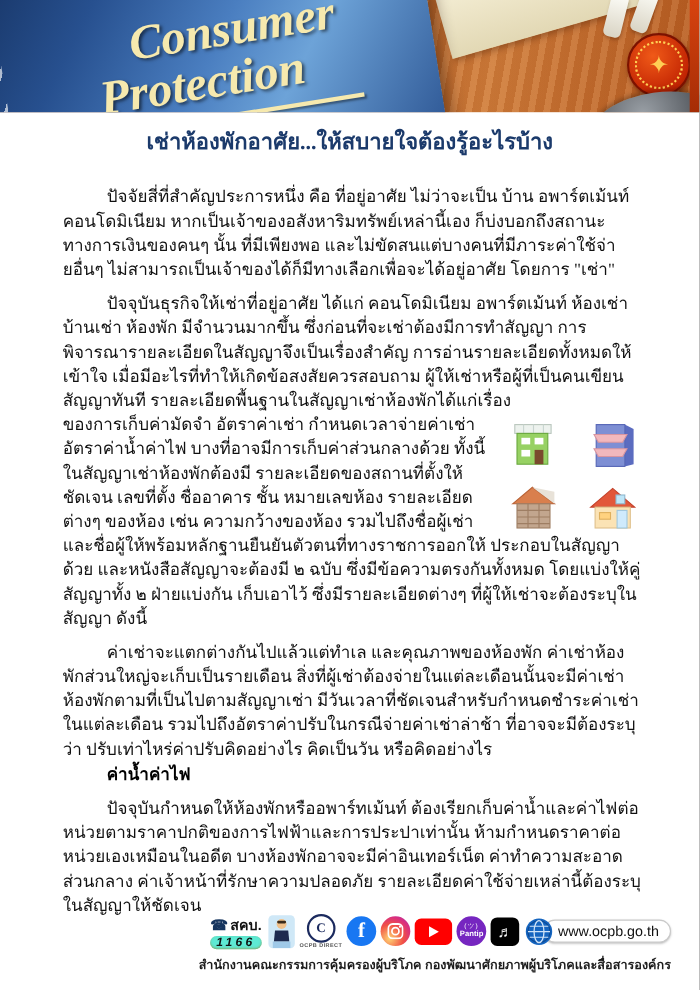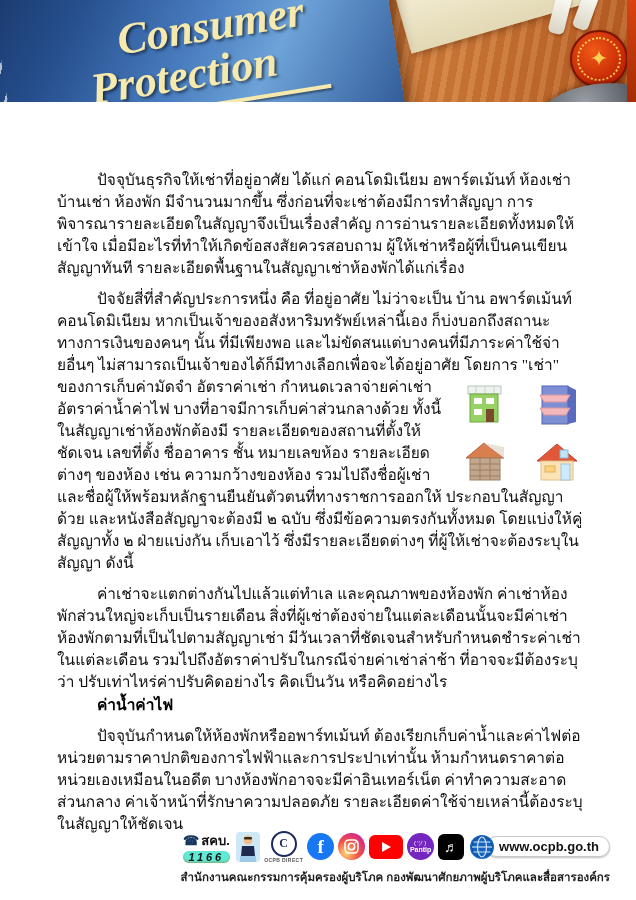--- a/index.html
+++ b/index.html
@@ -93,21 +93,21 @@
       border-bottom:5.5px solid transparent; }
   .pantip { background:#7626c0; flex-direction:column; line-height:1; }
   .pantip .p1 { font-size:6px; letter-spacing:1px; }
   .pantip .p2 { font-size:7px; font-weight:bold; }
   .tiktok { width:26px; height:26px; border-radius:6px; background:#010101; color:#fff;
       display:flex; align-items:center; justify-content:center; font-size:14px; flex:0 0 auto; }
   .webwrap { display:flex; align-items:center; margin-left:2px; }
   .globe { width:24px; height:24px; border-radius:50%; background:#1565c0; z-index:2; flex:0 0 auto; }
   .web-pill { background:#fff; border:1px solid #c9c9c9; border-radius:11px; height:21px;
       display:flex; align-items:center; padding:0 10px 0 12px; margin-left:-8px;
-      box-shadow:0 1px 2px rgba(0,0,0,.25); font-weight:bold; font-size:13px; color:#111; }
+      box-shadow:0 1px 2px rgba(0,0,0,.25); font-weight:normal; font-size:13px; color:#111; }
   .org-line { margin-top:5px; font-size:11.5px; font-weight:bold; color:#1c1c1c; }
 </style>
 </head>
 <body>
 
 <div class="page">
 
   <header class="hero">
     <div class="wood-streaks"></div>
     <div class="paper"></div>
@@ -120,24 +120,25 @@
         <div class="bt-underline"></div>
       </div>
     </div>
     <div class="seal">
       <div class="seal-inner">✦</div>
     </div>
     <div class="gavel"></div>
     <div class="edge-strip"></div>
   </header>
 
+  <h1 class="title">เช่าห้องพักอาศัย...ให้สบายใจต้องรู้อะไรบ้าง</h1>
 
   <main class="content">
+    <p class="para indent">ปัจจัยสี่ที่สำคัญประการหนึ่ง คือ ที่อยู่อาศัย ไม่ว่าจะเป็น บ้าน อพาร์ตเม้นท์ คอนโดมิเนียม หากเป็นเจ้าของอสังหาริมทรัพย์เหล่านี้เอง ก็บ่งบอกถึงสถานะทางการเงินของคนๆ นั้น ที่มีเพียงพอ และไม่ขัดสนแต่บางคนที่มีภาระค่าใช้จ่ายอื่นๆ ไม่สามารถเป็นเจ้าของได้ก็มีทางเลือกเพื่อจะได้อยู่อาศัย โดยการ "เช่า"</p>
     <p class="para indent">ปัจจุบันธุรกิจให้เช่าที่อยู่อาศัย ได้แก่ คอนโดมิเนียม อพาร์ตเม้นท์ ห้องเช่า บ้านเช่า ห้องพัก มีจำนวนมากขึ้น ซึ่งก่อนที่จะเช่าต้องมีการทำสัญญา การพิจารณารายละเอียดในสัญญาจึงเป็นเรื่องสำคัญ การอ่านรายละเอียดทั้งหมดให้เข้าใจ เมื่อมีอะไรที่ทำให้เกิดข้อสงสัยควรสอบถาม ผู้ให้เช่าหรือผู้ที่เป็นคนเขียนสัญญาทันที รายละเอียดพื้นฐานในสัญญาเช่าห้องพักได้แก่เรื่อง</p>
-    <p class="para indent">ปัจจัยสี่ที่สำคัญประการหนึ่ง คือ ที่อยู่อาศัย ไม่ว่าจะเป็น บ้าน อพาร์ตเม้นท์ คอนโดมิเนียม หากเป็นเจ้าของอสังหาริมทรัพย์เหล่านี้เอง ก็บ่งบอกถึงสถานะทางการเงินของคนๆ นั้น ที่มีเพียงพอ และไม่ขัดสนแต่บางคนที่มีภาระค่าใช้จ่ายอื่นๆ ไม่สามารถเป็นเจ้าของได้ก็มีทางเลือกเพื่อจะได้อยู่อาศัย โดยการ "เช่า"</p>
 
     <div class="para wrap-block">
       <div class="icon-grid">
         <svg width="48" height="44" viewBox="0 0 48 44">
           <rect x="6" y="5" width="33" height="8" fill="#edf2ee" stroke="#b9c6bd"></rect>
           <line x1="14" y1="5" x2="14" y2="13" stroke="#c8d4cf"></line>
             <line x1="23" y1="5" x2="23" y2="13" stroke="#c8d4cf"></line>
             <line x1="32" y1="5" x2="32" y2="13" stroke="#c8d4cf"></line>
           <rect x="8" y="13" width="28" height="28" fill="#97d163" stroke="#6aa83f"></rect>
           <rect x="12" y="17" width="8" height="6" fill="#ffffff"></rect>

